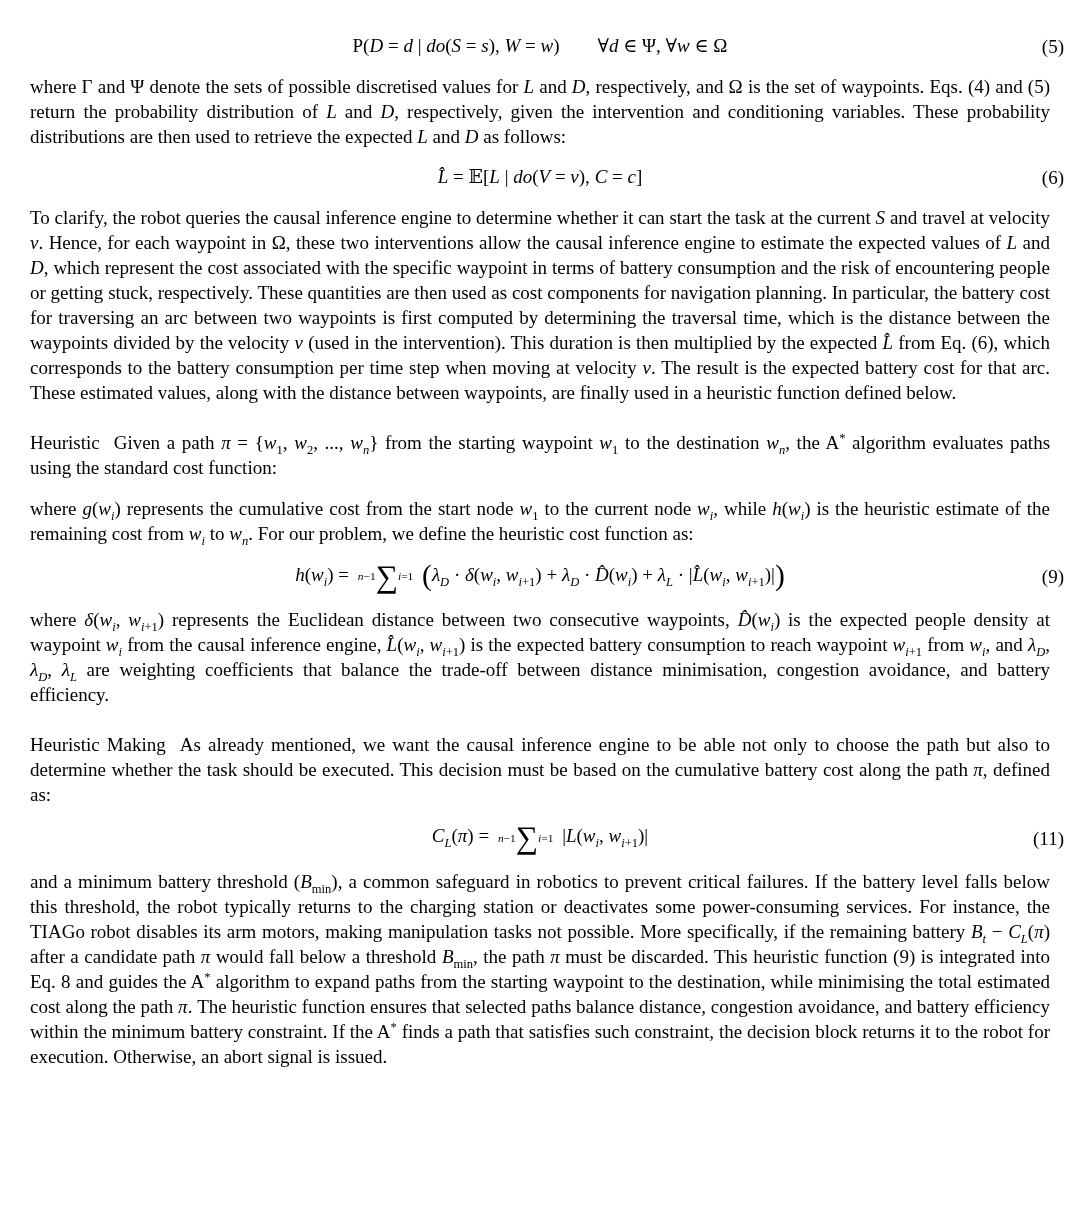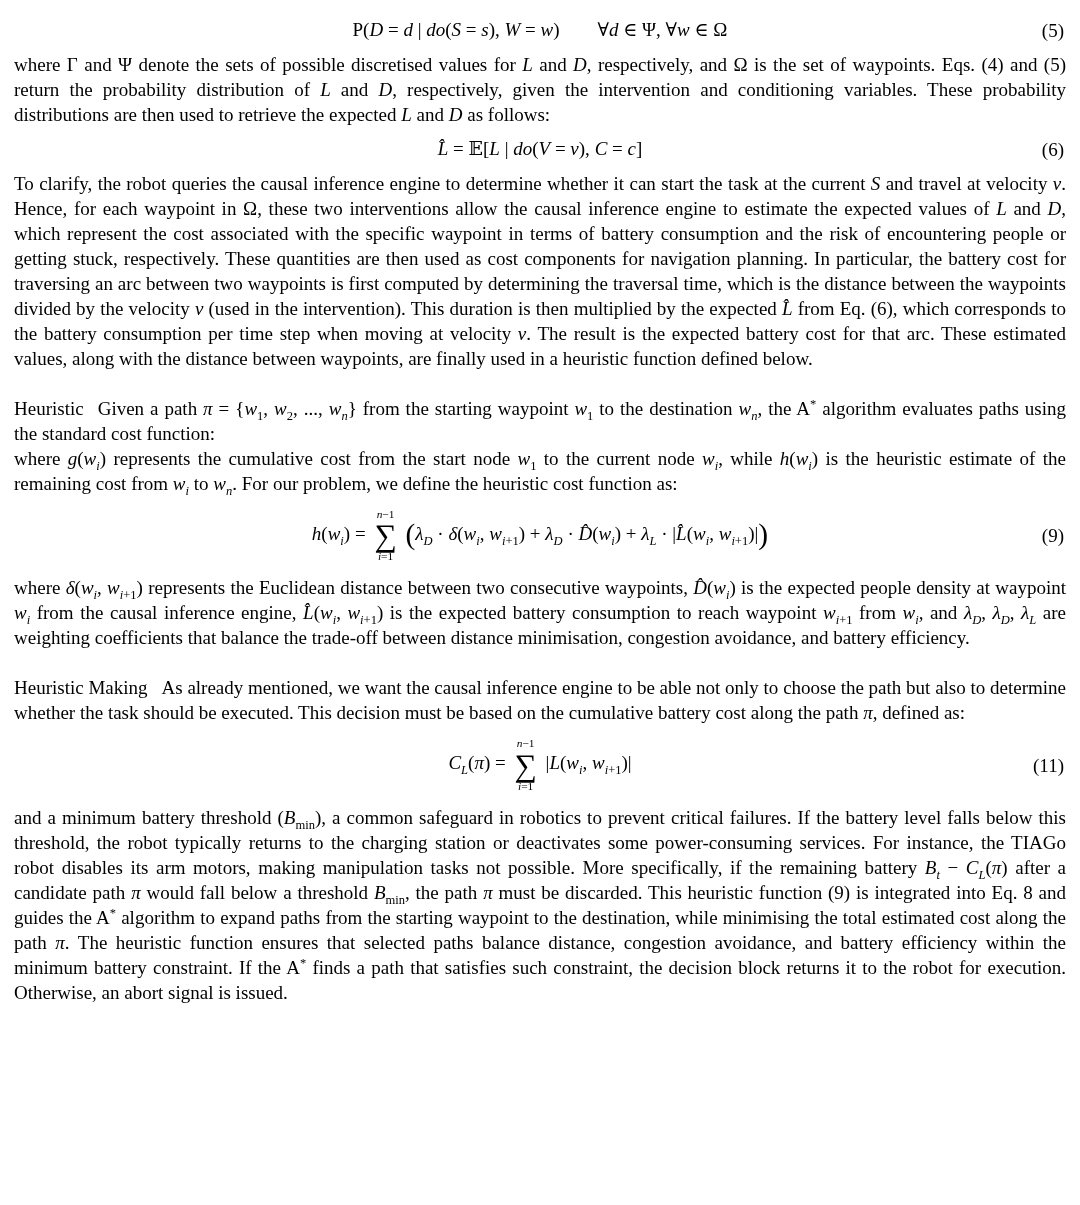--- a/index.html
+++ b/index.html
@@ -1,40 +1,40 @@
 <!DOCTYPE html>
 <html><head>
 <meta charset="utf-8">
 <style>
   html, body { margin: 0; padding: 0; background: #ffffff; }
   body { width: 1080px; color: #000000; }
   .page {
-    padding: 8px 14px 12px 14px;
+    padding: 24px 14px 12px 14px;
     font-family: "Liberation Serif", "DejaVu Serif", "DejaVu Sans", serif;
     font-size: 19px;
     line-height: 25px;
     text-align: justify;
     color: #000000;
     background: #ffffff;
   }
-  .para { margin: 0; }
+  .para { margin: 16px; }
   .sect { margin-top: 25px; }
   .head { font-weight: normal; margin-right: 14px; }
   .eq-row { position: relative; text-align: center; margin: 10px 0; line-height: 1.25; }
   .eq-row.tall { margin: 12px 0; }
   .eq-body { display: inline-block; }
   .eq-tag {
     position: absolute; right: 2px; top: 50%;
     transform: translateY(-50%);
     line-height: 1;
   }
   .mi { font-style: italic; }
   sub, sup { font-size: 66%; line-height: 0; }
   .msum {
-    display: inline-flex; flex-direction: column; align-items: center;
+    display: inline-flex; flex-direction: row; align-items: center;
     vertical-align: middle; margin: 0 4px; line-height: 1;
   }
   .msum .lim { font-size: 60%; line-height: 1.15; }
   .msum .sigma { font-size: 165%; line-height: 0.95; }
   .bigp { font-size: 155%; vertical-align: -0.12em; line-height: 0; }
 </style>
 </head>
 <body>
 
 <div class="page">

